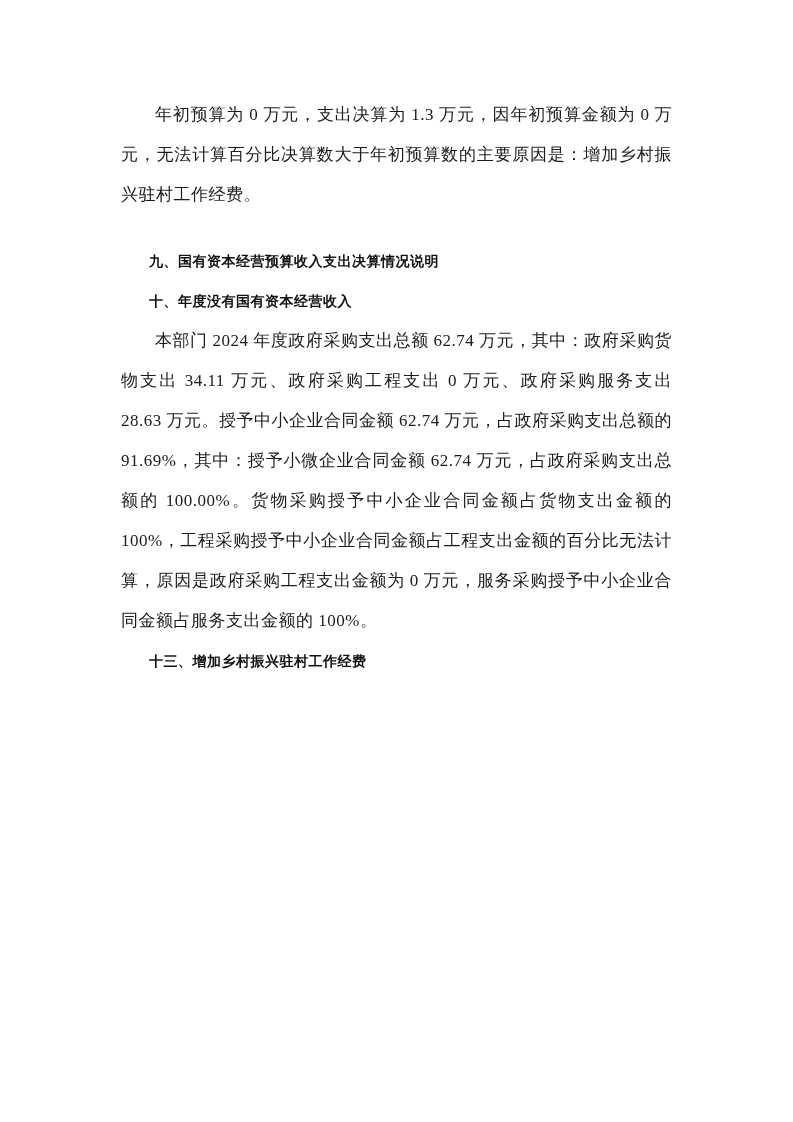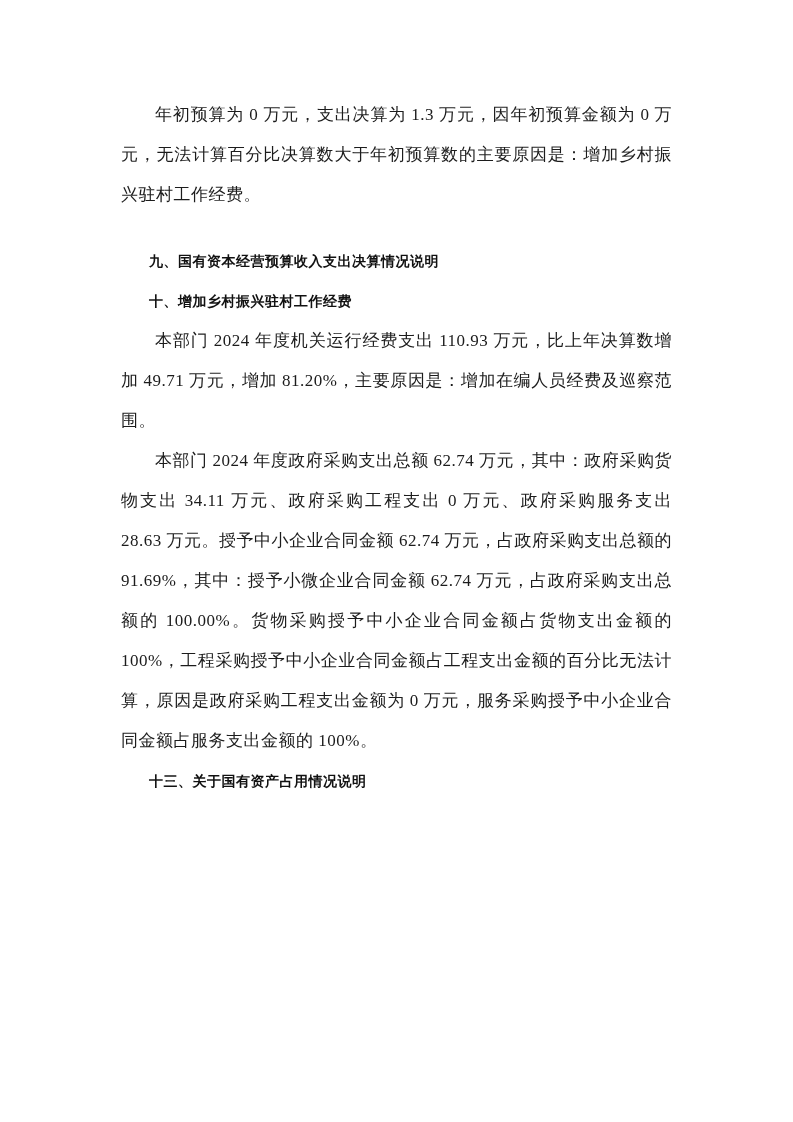--- a/index.html
+++ b/index.html
@@ -44,23 +44,22 @@
 </style>
 </head>
 <body>
 
 <div class="page">
   <p class="para">年初预算为 0 万元，支出决算为 1.3 万元，因年初预算金额为 0 万元，无法计算百分比决算数大于年初预算数的主要原因是：增加乡村振兴驻村工作经费。</p>
 
   <h2 class="heading gap-before">九、国有资本经营预算收入支出决算情况说明</h2>
 
 
-  <h2 class="heading">十、增加乡村振兴驻村工作经费</h2>
+  <h2 class="heading">十、年度没有国有资本经营收入</h2>
 
-  <p class="para">本部门 2024 年度机关运行经费支出 110.93 万元，比上年决算数增加 49.71 万元，增加 81.20%，主要原因是：增加在编人员经费及巡察范围。</p>
 
 
 
 
   <p class="para">本部门 2024 年度政府采购支出总额 62.74 万元，其中：政府采购货物支出 34.11 万元、政府采购工程支出 0 万元、政府采购服务支出 28.63 万元。授予中小企业合同金额 62.74 万元，占政府采购支出总额的 91.69%，其中：授予小微企业合同金额 62.74 万元，占政府采购支出总额的 100.00%。货物采购授予中小企业合同金额占货物支出金额的 100%，工程采购授予中小企业合同金额占工程支出金额的百分比无法计算，原因是政府采购工程支出金额为 0 万元，服务采购授予中小企业合同金额占服务支出金额的 100%。</p>
 
-  <h2 class="heading">十三、关于国有资产占用情况说明</h2>
+  <h2 class="heading">十三、增加乡村振兴驻村工作经费</h2>
 </div>
 
 </body></html>

